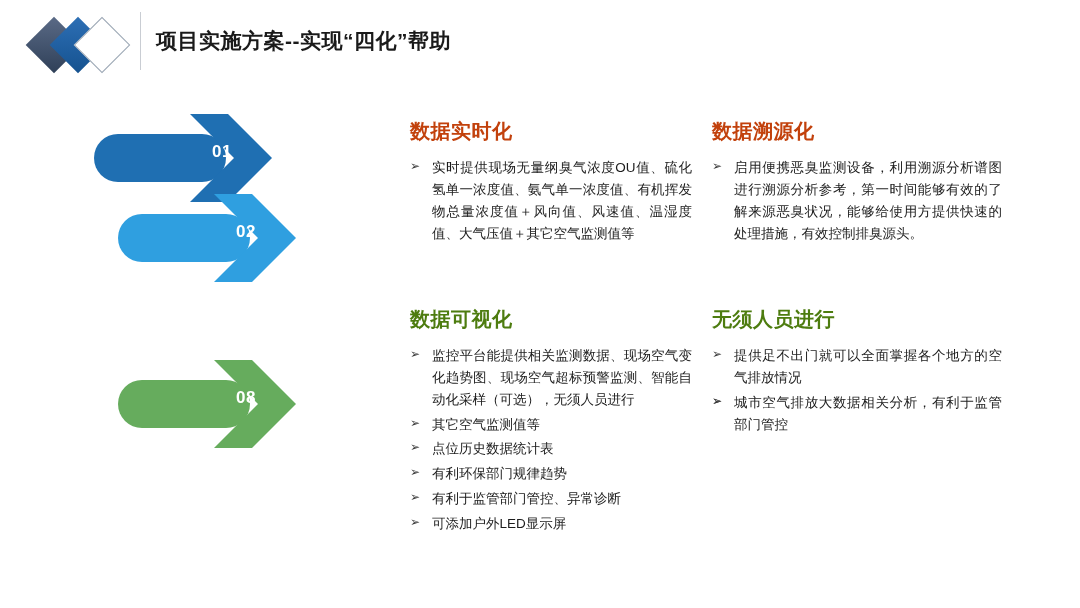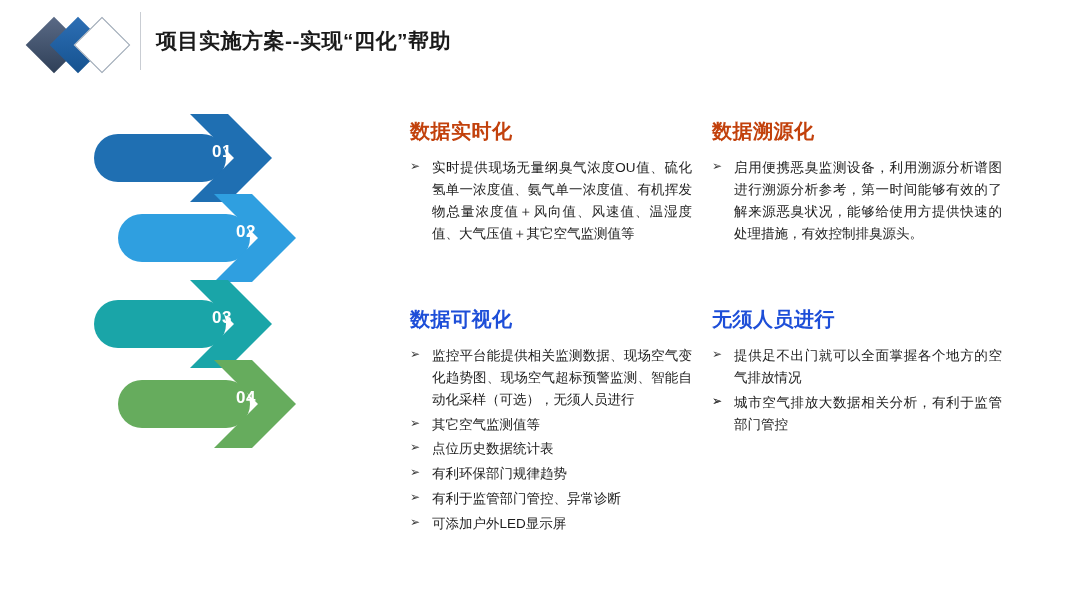--- a/index.html
+++ b/index.html
@@ -128,21 +128,21 @@
 
   .block { margin-bottom: 6px; }
   .block-title {
     font-size: 20px;
     font-weight: bold;
     color: #1a9fb0;
     margin-bottom: 12px;
     letter-spacing: 0.5px;
   }
   .block-title.blue { color: #c2410c; }
-  .block-title.teal { color: #1d4ed8; }
+  .block-title.teal { color: #4d7c0f; }
   .bullet-list {
     margin: 0;
     padding: 0;
     list-style: none;
   }
   .bullet-item {
     position: relative;
     padding-left: 22px;
     margin-bottom: 3px;
     font-size: 13.5px;
@@ -189,38 +189,29 @@
   <div class="arrow-row row-1">
     <div class="arrow-tail" style="background:#2f9fe0;"></div>
     <div class="arrow-head">
       <svg width="92" height="92" viewBox="0 0 92 92">
         <path d="M2 2 L46 46 L2 90 L40 90 L84 46 L40 2 Z" fill="#2f9fe0"></path>
       </svg>
     </div>
     <div class="arrow-num">02</div>
   </div>
 
-  <div class="arrow-row row-2">
-    <div class="arrow-tail" style="background:#1aa5a8;"></div>
-    <div class="arrow-head">
-      <svg width="92" height="92" viewBox="0 0 92 92">
-        <path d="M2 2 L46 46 L2 90 L40 90 L84 46 L40 2 Z" fill="#1aa5a8"></path>
-      </svg>
-    </div>
-    <div class="arrow-num">03</div>
-  </div>
 
   <div class="arrow-row row-3">
     <div class="arrow-tail" style="background:#66ac5d;"></div>
     <div class="arrow-head">
       <svg width="92" height="92" viewBox="0 0 92 92">
         <path d="M2 2 L46 46 L2 90 L40 90 L84 46 L40 2 Z" fill="#66ac5d"></path>
       </svg>
     </div>
-    <div class="arrow-num">04</div>
+    <div class="arrow-num">08</div>
   </div>
 </div>
 
 <div class="col col-left pos-a">
   <div class="block">
     <div class="block-title blue">数据实时化</div>
     <ul class="bullet-list">
       <li class="bullet-item">
         <span class="marker">➢</span>
         <span>实时提供现场无量纲臭气浓度OU值、硫化氢单一浓度值、氨气单一浓度值、有机挥发物总量浓度值＋风向值、风速值、温湿度值、大气压值＋其它空气监测值等</span>

